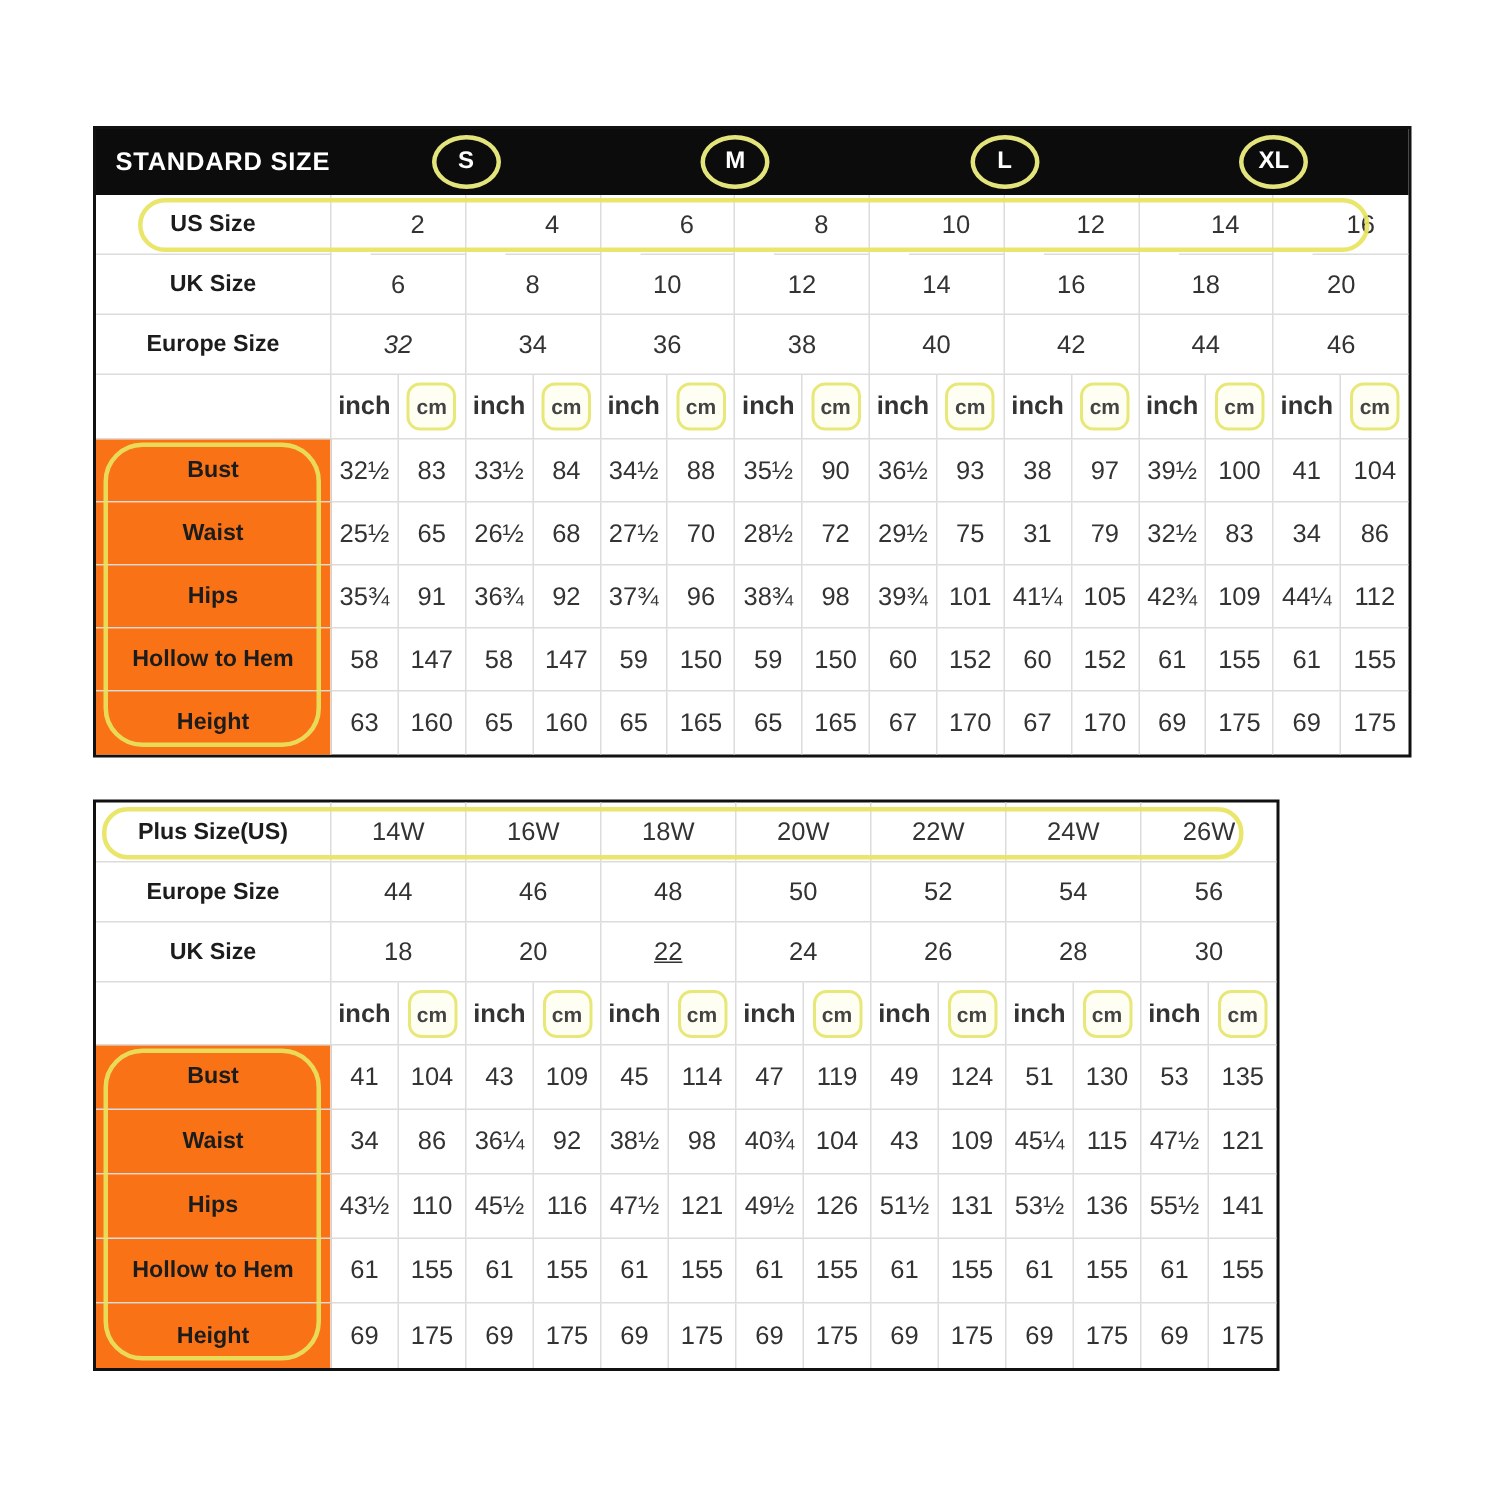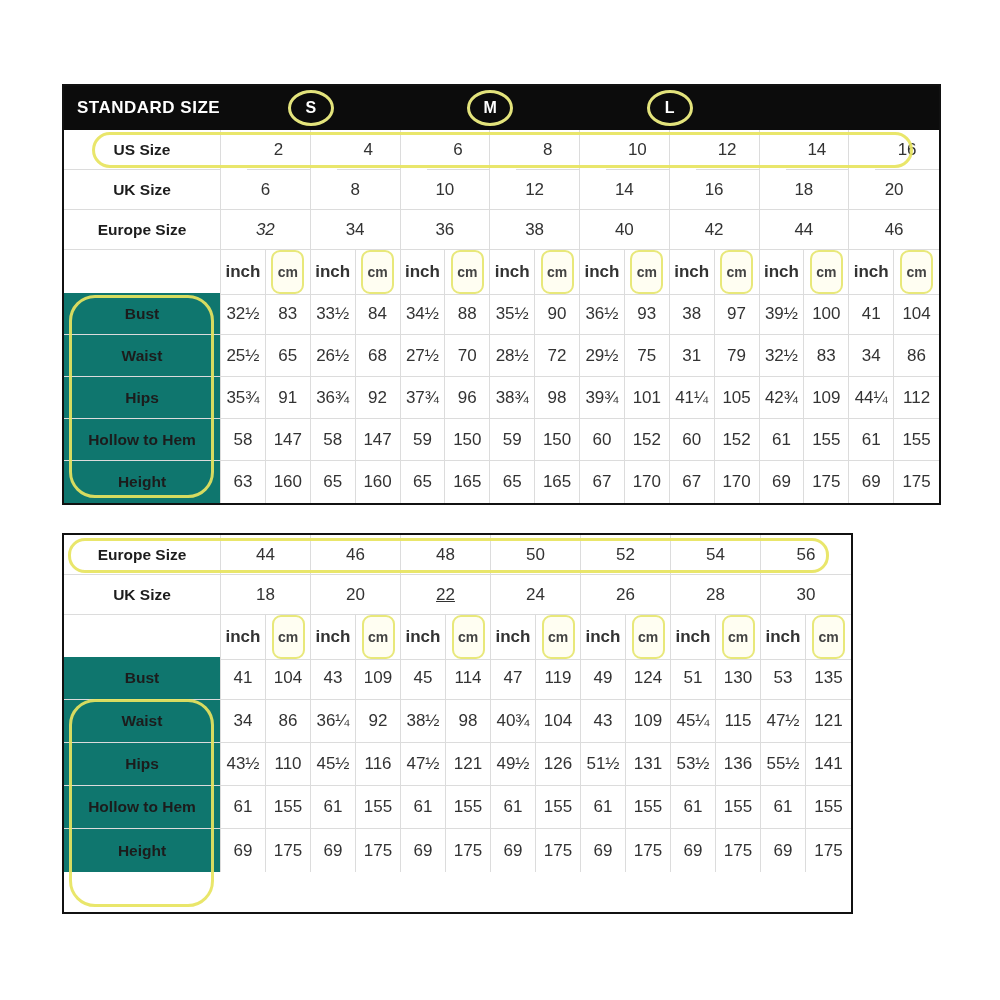--- a/index.html
+++ b/index.html
@@ -14,24 +14,24 @@
 
   .t-header { height:44px; background:#0c0c0c; display:grid; grid-template-columns:157px repeat(4,1fr); align-items:center; }
   .t-title { color:#ffffff; font-weight:bold; font-size:17px; letter-spacing:.5px; padding-left:13px; white-space:nowrap; }
   .badge-wrap { display:flex; justify-content:center; align-items:center; }
   .size-ellipse { width:46px; height:36px; border:3px solid #e4e47c; border-radius:50%; color:#ffffff; font-weight:bold; font-size:16px; display:flex; align-items:center; justify-content:center; }
 
   .trow { display:grid; }
   .trow > div { display:flex; align-items:center; justify-content:center; border-right:1px solid #dcdcdc; border-bottom:1px solid #dcdcdc; font-size:17px; color:#333333; white-space:nowrap; }
   .trow > div:last-child { border-right:none; }
   .trow > .rowlabel { font-weight:bold; font-size:15.5px; color:#1c1c1c; }
-  .measure-row > .rowlabel { background:#0f766e; }
+  .measure-row > .rowlabel { background:#f97316; }
   .measure-row:last-child > div { border-bottom:none; }
   .unit-cell { font-size:14px; color:#444444;font-weight:bold; }
-  .cm-badge { display:inline-flex; align-items:center; justify-content:center; min-width:33px; height:44px; padding:0 4px; border:2.5px solid #e8e87a; border-radius:9px; font-size:14px; color:#444444; background:#fffef2; }
+  .cm-badge { display:inline-flex; align-items:center; justify-content:center; min-width:33px; height:32px; padding:0 4px; border:2.5px solid #e8e87a; border-radius:9px; font-size:14px; color:#444444; background:#fffef2; }
 
   #table1 .size-row { height:40px; }
   #table1 .unit-row { height:43px; }
   #table1 .measure-row { height:42px; }
   #table2 .size-row { height:40px; }
   #table2 .unit-row { height:42px; }
   #table2 .measure-row { height:43px; }
 
   
   .hl { position:absolute; border:3px solid rgba(231,228,94,.92); pointer-events:none; }
@@ -53,20 +53,23 @@
     <div class="t-header">
       <div class="t-title">STANDARD SIZE</div>
       <div class="badge-wrap">
         <span class="size-ellipse">S</span>
       </div>
       <div class="badge-wrap">
         <span class="size-ellipse">M</span>
       </div>
       <div class="badge-wrap">
         <span class="size-ellipse">L</span>
+      </div>
+      <div class="badge-wrap">
+        <span class="size-ellipse">XL</span>
       </div>
     </div>
     <div id="t1-rows">
         <div class="trow size-row" style="grid-template-columns: 157px repeat(16, 1fr); gap: 26px;">
           <div class="rowlabel">US Size</div>
           <div style="grid-column: span 2;">2</div>
           <div style="grid-column: span 2;">4</div>
           <div style="grid-column: span 2;">6</div>
           <div style="grid-column: span 2;">8</div>
           <div style="grid-column: span 2;">10</div>
@@ -227,20 +230,30 @@
           <div>175</div>
         </div>
       </div>
     <div class="hl" id="t1-us-oval"></div>
     <div class="hl" id="t1-label-box"></div>
   </div>
 
   <div class="sizetable" id="table2">
     <div id="t2-rows">
         <div class="trow size-row" style="grid-template-columns: 157px repeat(14, 1fr);">
+          <div class="rowlabel">Plus Size(US)</div>
+          <div style="grid-column: span 2;">14W</div>
+          <div style="grid-column: span 2;">16W</div>
+          <div style="grid-column: span 2;">18W</div>
+          <div style="grid-column: span 2;">20W</div>
+          <div style="grid-column: span 2;">22W</div>
+          <div style="grid-column: span 2;">24W</div>
+          <div style="grid-column: span 2;">26W</div>
+        </div>
+        <div class="trow size-row" style="grid-template-columns: 157px repeat(14, 1fr);">
           <div class="rowlabel">Europe Size</div>
           <div style="grid-column: span 2;">44</div>
           <div style="grid-column: span 2;">46</div>
           <div style="grid-column: span 2;">48</div>
           <div style="grid-column: span 2;">50</div>
           <div style="grid-column: span 2;">52</div>
           <div style="grid-column: span 2;">54</div>
           <div style="grid-column: span 2;">56</div>
         </div>
         <div class="trow size-row" style="grid-template-columns: 157px repeat(14, 1fr);">

